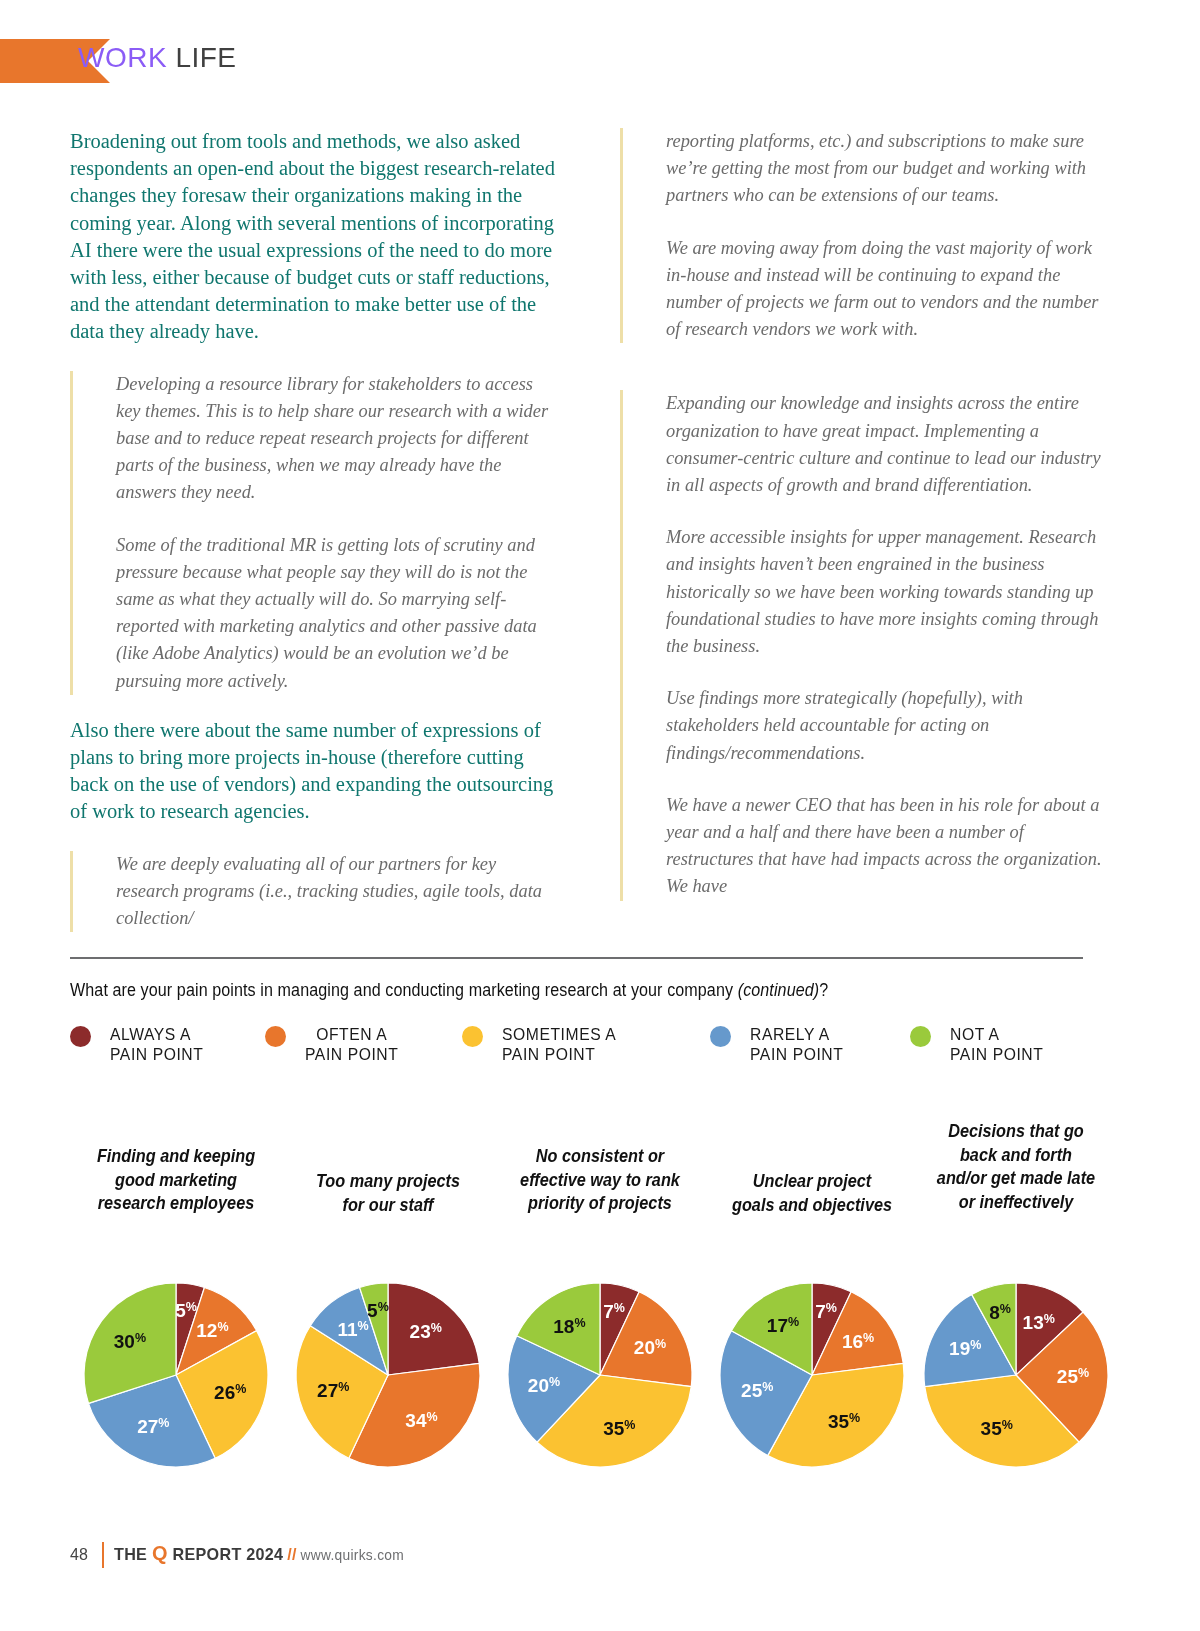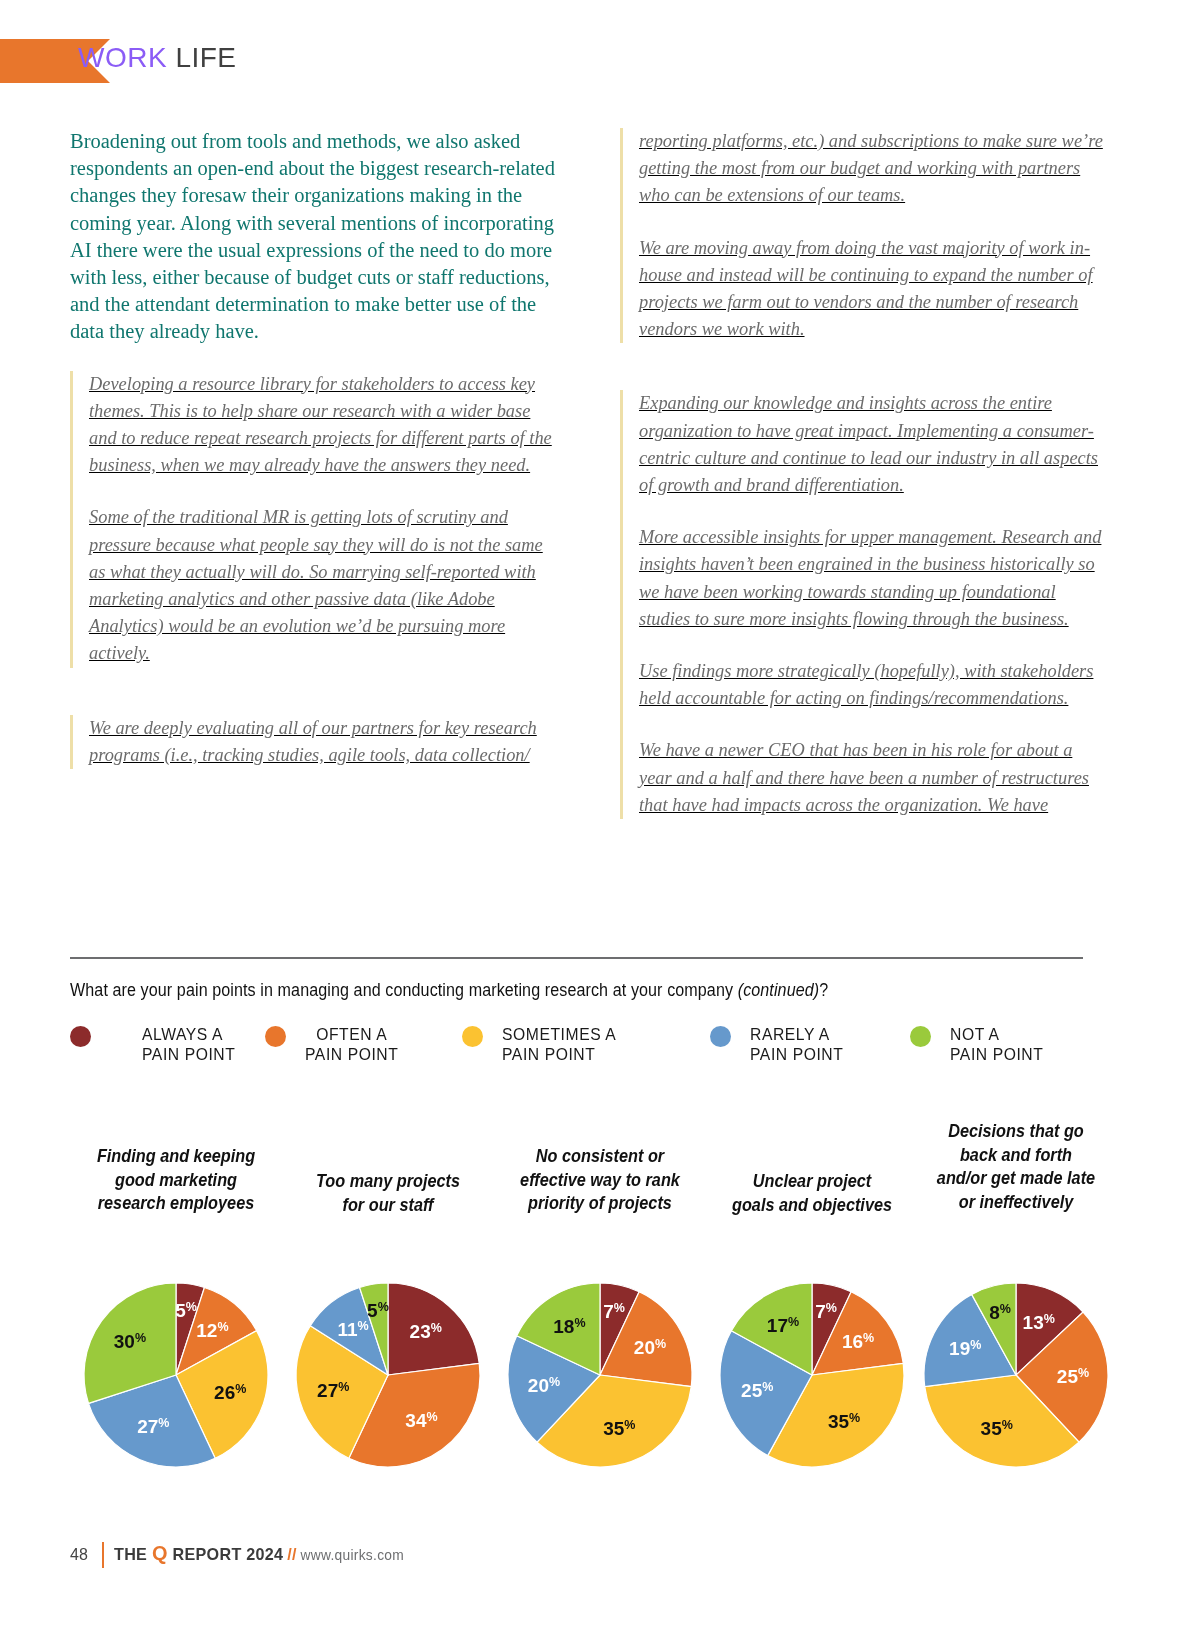--- a/index.html
+++ b/index.html
@@ -28,21 +28,21 @@
   .col-left{left:70px;}
   .col-right{left:620px;}
 
   p.body{
     font-size:20.5px;line-height:27.2px;color:#0f766e;margin:0 0 0 0;
     text-align:left;
   }
 
   .quote{
     border-left:3px solid #EEDFA8;
-    padding-left:16px;margin:25px 0 0 0;text-decoration:underline;
+    padding-left:43px;margin:25px 0 0 0;
   }
   .quote p{
     font-size:18.4px;line-height:27.2px;color:#6b6b6b;font-style:italic;margin:0;
   }
   .quote p + p{margin-top:25px;}
 
   .spacer-22{height:22px;}
 
   
   .divider{position:absolute;left:70px;top:957px;width:1013px;height:2px;background:#6d6e70;}
@@ -114,51 +114,52 @@
 
 <div class="col col-left">
   <p class="body">Broadening out from tools and methods, we also asked respondents an open-end about the biggest research-related changes they foresaw their organizations making in the coming year. Along with several mentions of incorporating AI there were the usual expressions of the need to do more with less, either because of budget cuts or staff reductions, and the attendant determination to make better use of the data they already have.</p>
 
   <div class="quote">
     <p>Developing a resource library for stakeholders to access key themes. This is to help share our research with a wider base and to reduce repeat research projects for different parts of the business, when we may already have the answers they need.</p>
     <p>Some of the traditional MR is getting lots of scrutiny and pressure because what people say they will do is not the same as what they actually will do. So marrying self-reported with marketing analytics and other passive data (like Adobe Analytics) would be an evolution we’d be pursuing more actively.</p>
   </div>
 
   <div class="spacer-22"></div>
+  <p class="body">Also there were about the same number of expressions of plans to bring more projects in-house (therefore cutting back on the use of vendors) and expanding the outsourcing of work to research agencies.</p>
 
   <div class="quote">
     <p>We are deeply evaluating all of our partners for key research programs (i.e., tracking studies, agile tools, data collection/</p>
   </div>
 </div>
 
 <div class="col col-right">
   <div class="quote" style="margin-top:0">
     <p>reporting platforms, etc.) and subscriptions to make sure we’re getting the most from our budget and working with partners who can be extensions of our teams.</p>
     <p>We are moving away from doing the vast majority of work in-house and instead will be continuing to expand the number of projects we farm out to vendors and the number of research vendors we work with.</p>
   </div>
 
   <div class="spacer-22"></div>
 
   <div class="quote">
     <p>Expanding our knowledge and insights across the entire organization to have great impact. Implementing a consumer-centric culture and continue to lead our industry in all aspects of growth and brand differentiation.</p>
-    <p>More accessible insights for upper management. Research and insights haven’t been engrained in the business historically so we have been working towards standing up foundational studies to sure more insights flowing through the business.</p>
+    <p>More accessible insights for upper management. Research and insights haven’t been engrained in the business historically so we have been working towards standing up foundational studies to have more insights coming through the business.</p>
     <p>Use findings more strategically (hopefully), with stakeholders held accountable for acting on findings/recommendations.</p>
     <p>We have a newer CEO that has been in his role for about a year and a half and there have been a number of restructures that have had impacts across the organization. We have</p>
   </div>
 </div>
 
 <div class="divider"></div>
 
 <div class="chart-block">
   <div class="q-title">
     <span>What are your pain points in managing and conducting marketing research at your company </span><i>(continued)</i><span>?</span>
   </div>
 
   <div class="legend" id="legend">
-      <div class="legend-item" style="left: 0px; gap: 32px;">
+      <div class="legend-item" style="left: 0px;">
         <span class="legend-dot" style="background: rgb(140, 43, 43);"></span>
         <span class="legend-text">ALWAYS A
 PAIN POINT</span>
       </div>
       <div class="legend-item" style="left: 195px; text-align: center;">
         <span class="legend-dot" style="background: rgb(232, 118, 44);"></span>
         <span class="legend-text">OFTEN A
 PAIN POINT</span>
       </div>
       <div class="legend-item" style="left: 392px;">

